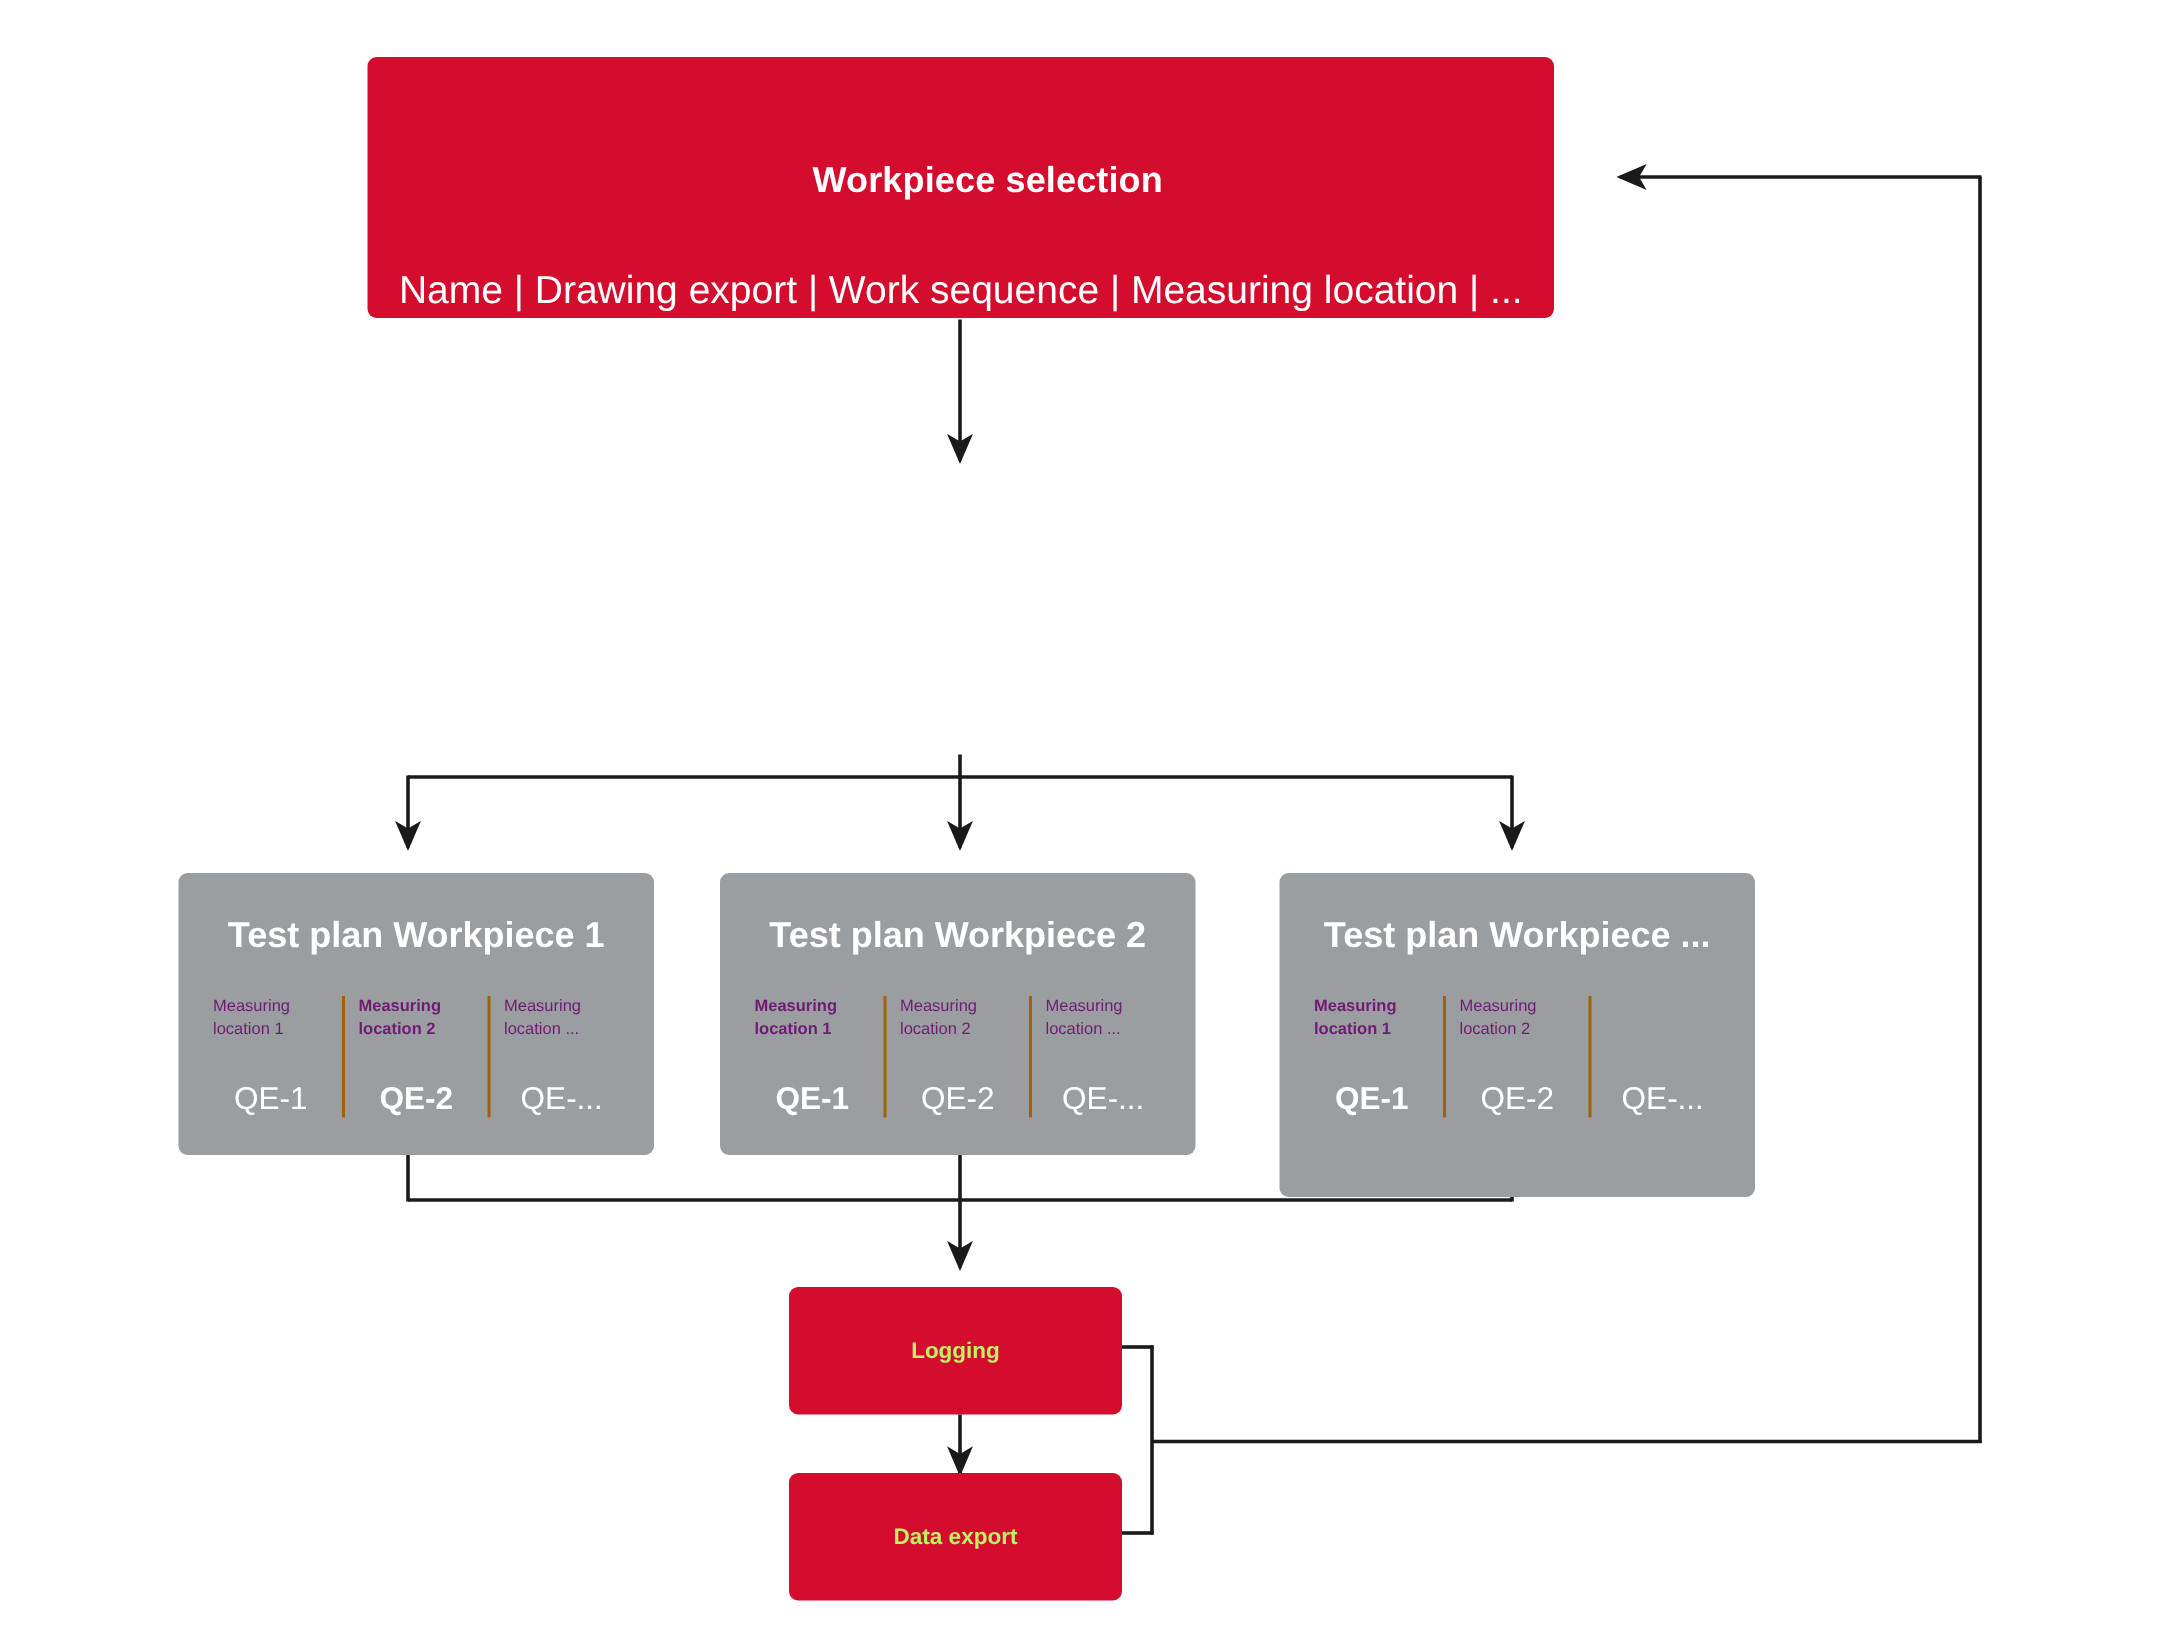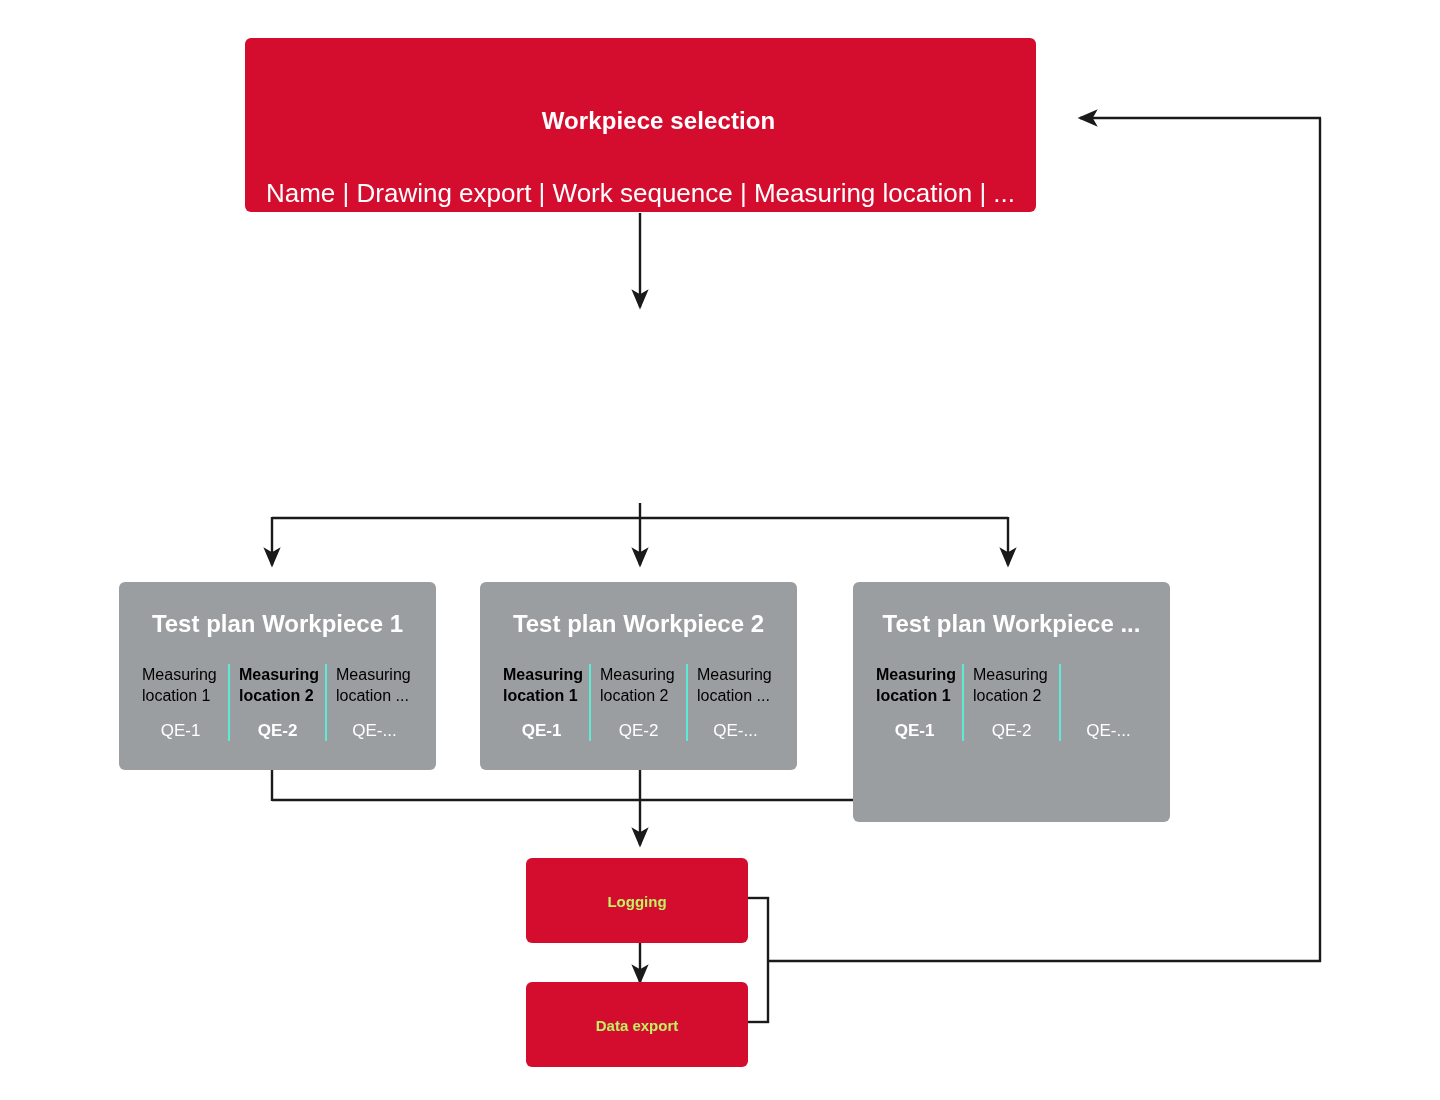--- a/index.html
+++ b/index.html
@@ -92,32 +92,32 @@
     display: flex;
     flex-direction: row;
     align-items: stretch;
   }
   .plan-col {
     flex: 1 1 0;
     position: relative;
     padding: 0 9px;
     min-width: 0;
   }
-  .plan-col + .plan-col { border-left: 2px solid #5eead4; }
+  .plan-col + .plan-col { border-left: 2px solid #a16207; }
   .plan-col .loc {
-    font-size: 16px;
+    font-size: 11px;
     line-height: 1.32;
-    color: #000000;
+    color: #701a75;
     font-weight: normal;
     min-height: 46px;
   }
   .plan-col.bold .loc { font-weight: bold; }
   .plan-col .qe {
     margin-top: 11px;
-    font-size: 17px;
+    font-size: 21px;
     text-align: center;
     color: #ffffff;
     font-weight: normal;
   }
   .plan-col.bold .qe { font-weight: bold; }
   .plan-col .loc:empty { min-height: 46px; }
 </style>
 </head>
 <body>
 
@@ -197,21 +197,21 @@
         <div class="loc">Measuring location 2</div>
         <div class="qe">QE-2</div>
       </div>
       <div class="plan-col">
         <div class="loc">Measuring location ...</div>
         <div class="qe">QE-...</div>
       </div>
     </div>
   </div>
 
-  <div class="node gray" style="left:853px; top:582px; width:317px; height:240px;">
+  <div class="node gray" style="left:853px; top:582px; width:317px; height:216px;">
     <div class="plan-title">Test plan Workpiece ...</div>
     <div class="plan-cols">
       <div class="plan-col bold">
         <div class="loc">Measuring location 1</div>
         <div class="qe">QE-1</div>
       </div>
       <div class="plan-col">
         <div class="loc">Measuring location 2</div>
         <div class="qe">QE-2</div>
       </div>

